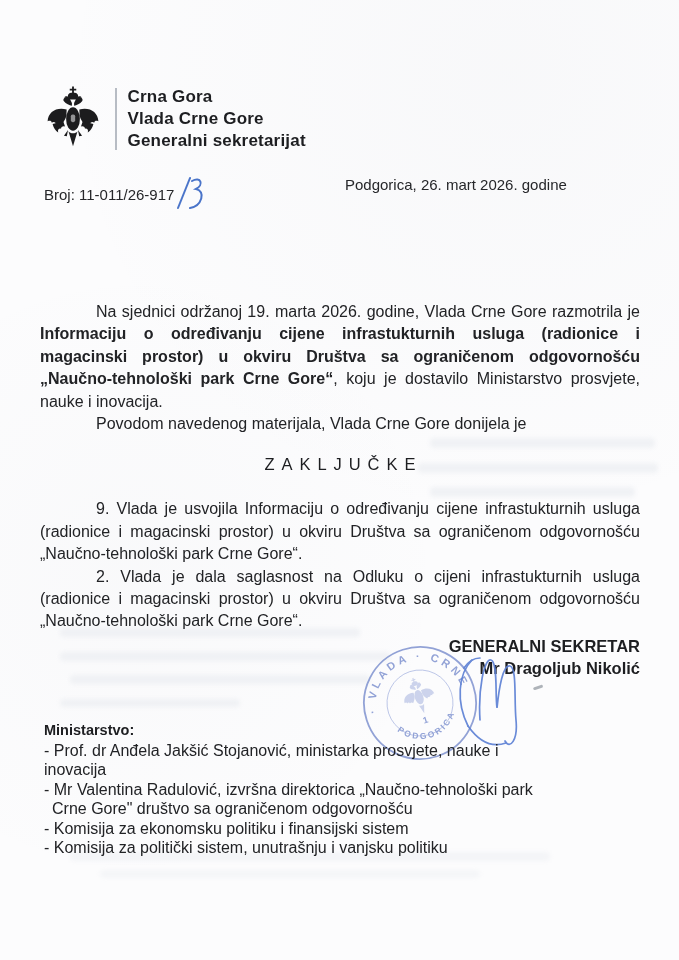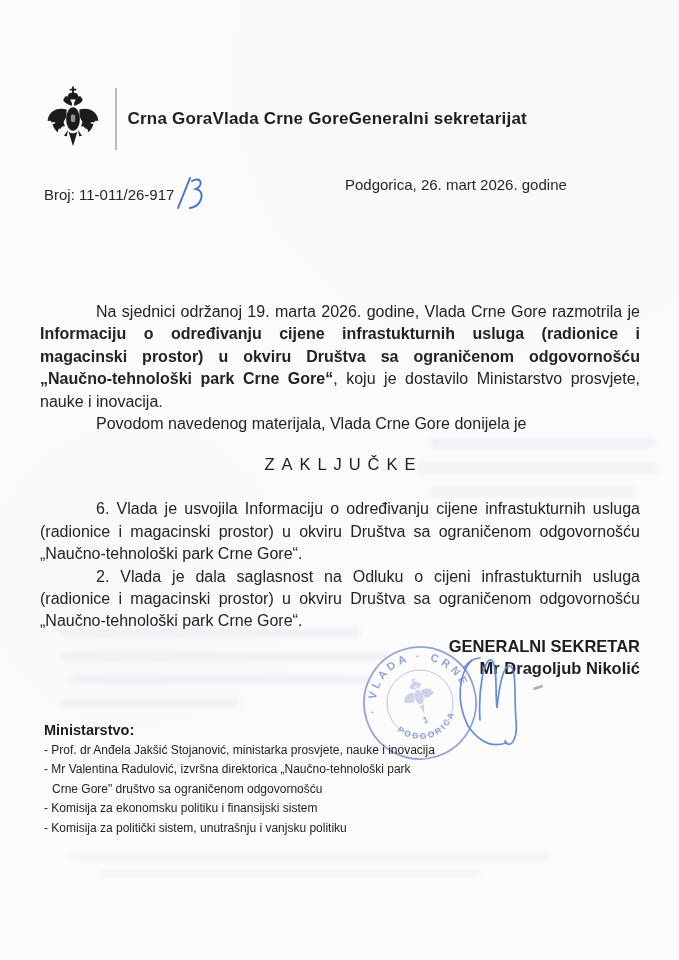--- a/index.html
+++ b/index.html
@@ -14,21 +14,21 @@
     position:relative;width:679px;height:960px;
     background:#fcfcfd;
     background-image:
       radial-gradient(circle at 75% 8%, rgba(120,130,150,0.03), transparent 45%),
       radial-gradient(circle at 20% 60%, rgba(120,130,150,0.025), transparent 40%);
   }
   
   .letterhead{position:absolute;left:44px;top:86px;display:flex;align-items:center;}
   .coa{width:58px;height:66px;flex:0 0 auto;}
   .lh-divider{width:1.5px;height:62px;background:#b7bcc4;margin:0 11px 0 13px;}
-  .lh-text{display:flex;flex-direction:row;justify-content:center;}
+  .lh-text{display:flex;flex-direction:column;justify-content:center;}
   .lh-line{font-weight:bold;font-size:17px;line-height:22px;letter-spacing:.2px;color:#1d1e21;}
   
   .refline{position:absolute;left:44px;right:44px;top:172px;height:40px;}
   .ref-left{position:absolute;left:0;top:3px;font-size:15px;color:#26272a;white-space:nowrap;}
   .hand3{display:inline-block;vertical-align:-11px;margin-left:1px;}
   .ref-right{position:absolute;left:301px;top:4px;font-size:15px;color:#26272a;white-space:nowrap;}
   
   .bodytext{position:absolute;left:40px;top:301px;width:600px;}
   .bodytext p{margin:0;font-size:16px;line-height:22.4px;text-align:justify;color:#222326;}
   .bodytext p.ind{text-indent:56px;}
@@ -38,21 +38,21 @@
   }
   
   .signblock{position:absolute;left:348px;top:636px;width:292px;text-align:right;}
   .signblock .line{font-weight:bold;font-size:16.5px;line-height:21.5px;color:#1d1e21;}
   .stamp{position:absolute;left:360px;top:643px;width:120px;height:120px;opacity:.82;filter:blur(.3px);}
   .signature{position:absolute;left:444px;top:646px;width:130px;height:112px;}
   .pen-dash{position:absolute;left:533px;top:686px;width:10px;height:2.5px;background:#9aa0a8;border-radius:2px;transform:rotate(-18deg);opacity:.8;}
   
   .dist{position:absolute;left:44px;top:721px;width:520px;}
   .dist-label{font-weight:bold;font-size:14.5px;line-height:19.5px;color:#1d1e21;}
-  .dist-item{font-size:12px;line-height:19.5px;color:#222326;}
+  .dist-item{font-size:16px;line-height:19.5px;color:#222326;}
   .dist-item.cont{padding-left:8px;}
   
   .bleed{position:absolute;background:#e7eaef;filter:blur(2.2px);border-radius:4px;opacity:.55;pointer-events:none;}
 </style>
 </head>
 <body>
 
 <div class="page">
 
   <div class="bleed" style="left:430px;top:438px;width:225px;height:10px;"></div>
@@ -99,21 +99,21 @@
         </g>
       </svg>
     </div>
     <div class="ref-right">Podgorica, 26. mart 2026. godine</div>
   </div>
 
   <div class="bodytext">
     <p class="ind"><span>Na sjednici održanoj 19. marta 2026. godine, Vlada Crne Gore razmotrila je </span><b>Informaciju o određivanju cijene infrastukturnih usluga (radionice i magacinski prostor) u okviru Društva sa ograničenom odgovornošću „Naučno-tehnološki park Crne Gore“</b><span>, koju je dostavilo Ministarstvo prosvjete, nauke i inovacija.</span></p>
     <p class="ind">Povodom navedenog materijala, Vlada Crne Gore donijela je</p>
     <div class="concl-heading">ZAKLJUČKE</div>
-    <p class="ind">6. Vlada je usvojila Informaciju o određivanju cijene infrastukturnih usluga (radionice i magacinski prostor) u okviru Društva sa ograničenom odgovornošću „Naučno-tehnološki park Crne Gore“.</p>
+    <p class="ind">9. Vlada je usvojila Informaciju o određivanju cijene infrastukturnih usluga (radionice i magacinski prostor) u okviru Društva sa ograničenom odgovornošću „Naučno-tehnološki park Crne Gore“.</p>
     <p class="ind">2. Vlada je dala saglasnost na Odluku o cijeni infrastukturnih usluga (radionice i magacinski prostor) u okviru Društva sa ograničenom odgovornošću „Naučno-tehnološki park Crne Gore“.</p>
   </div>
 
   <div class="signblock">
     <div class="line">GENERALNI SEKRETAR</div>
     <div class="line">Mr Dragoljub Nikolić</div>
   </div>
 
   <svg class="stamp" viewBox="0 0 120 120" aria-hidden="true">
     <defs>

